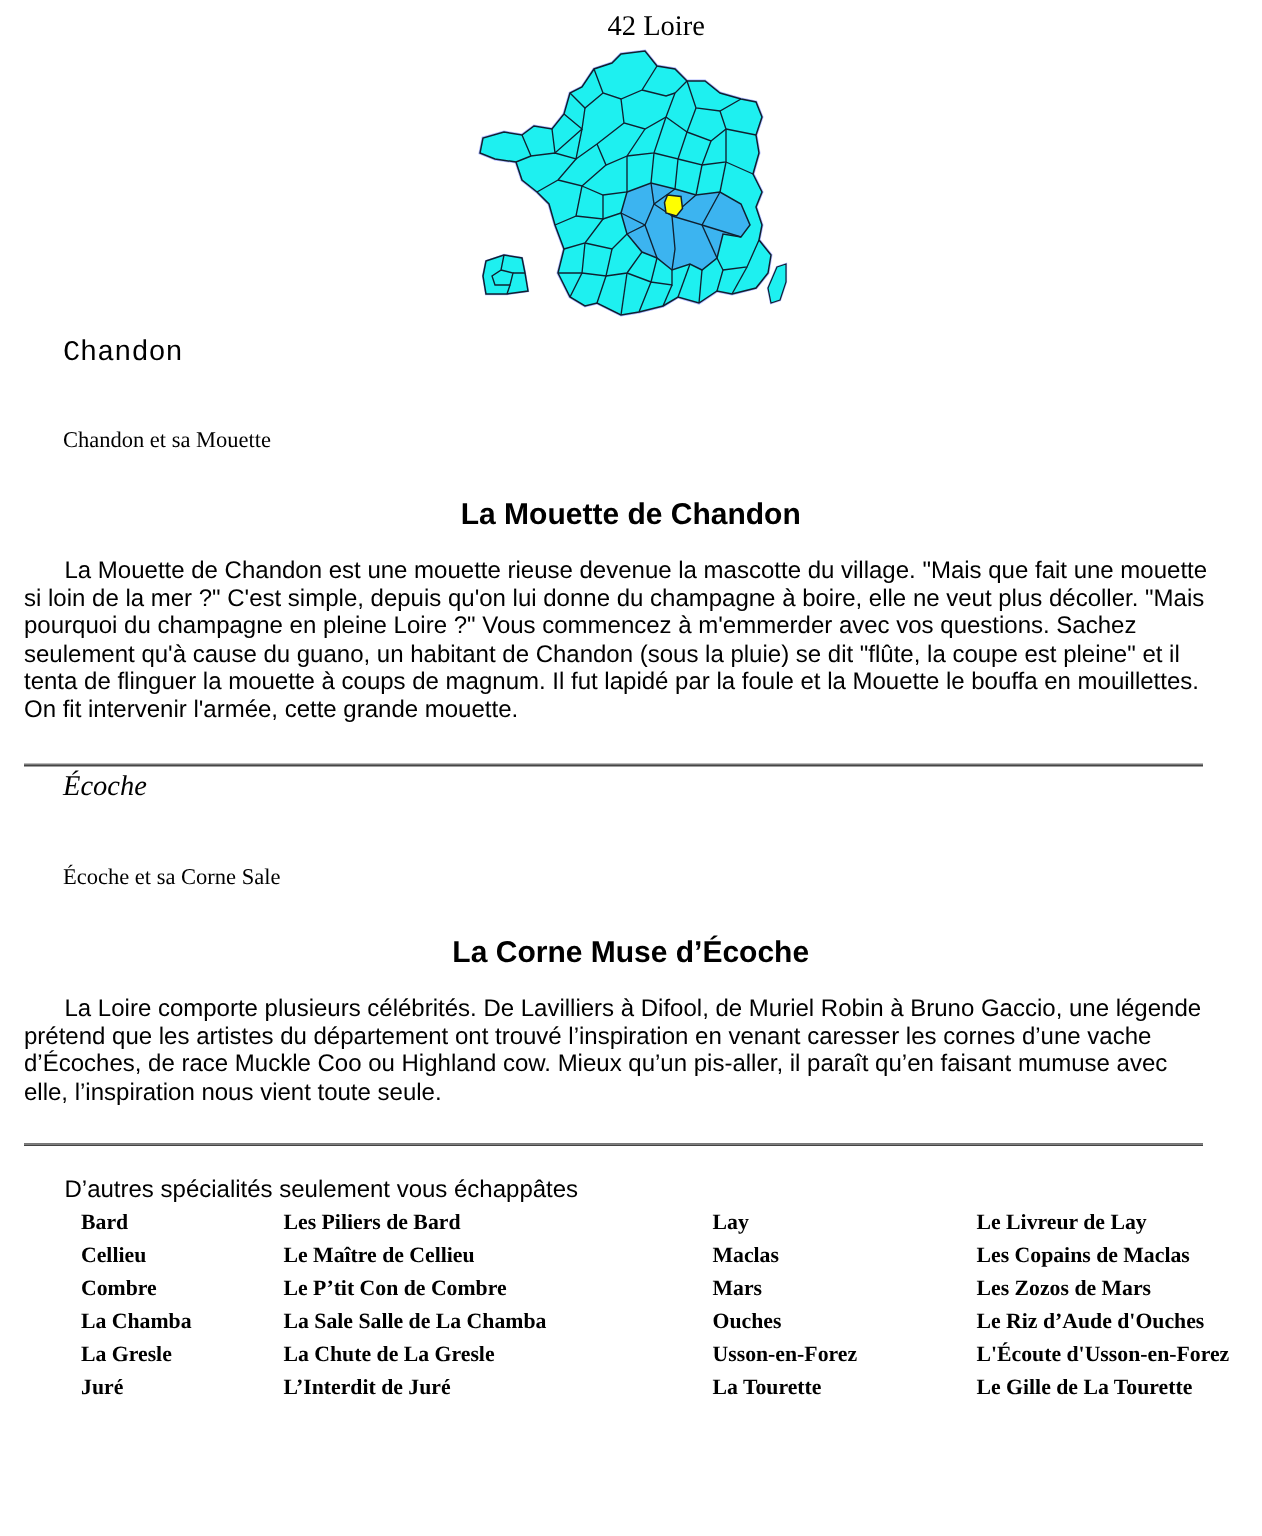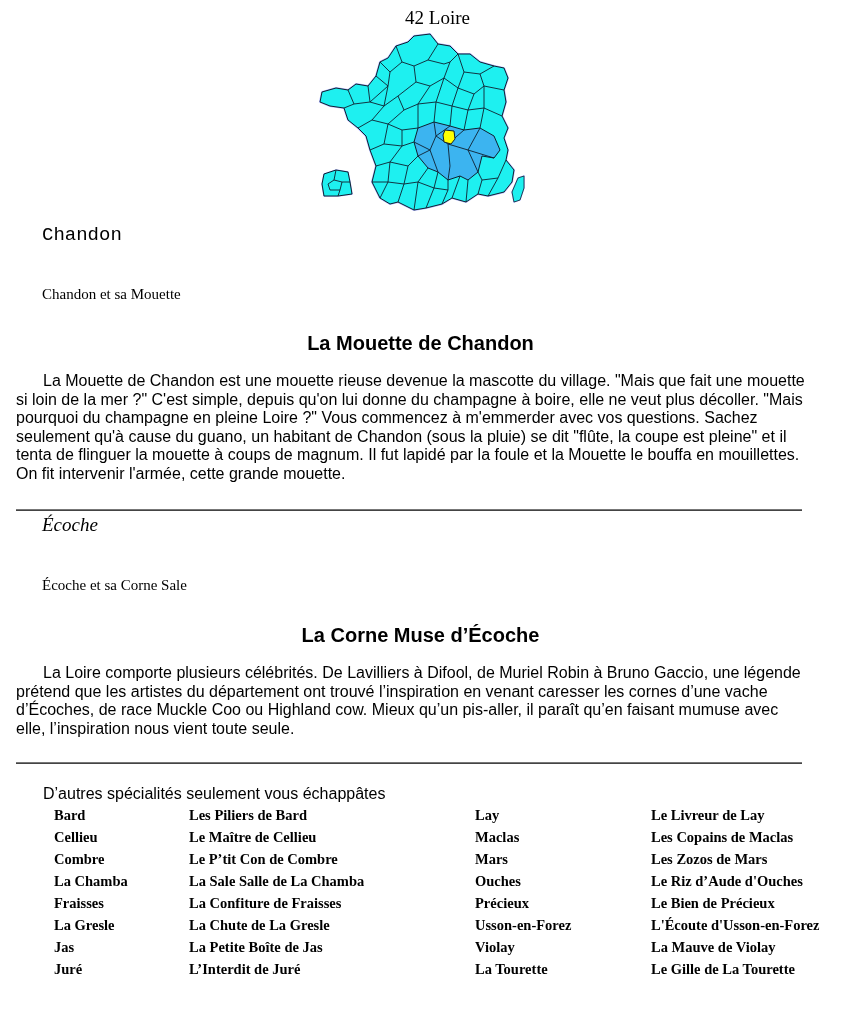--- a/index.html
+++ b/index.html
@@ -225,36 +225,24 @@
     <span class="c3">Mars</span>
     <span class="c4">Les Zozos de Mars</span>
   </div>
   <div class="others-row">
     <span class="c1">La Chamba</span>
     <span class="c2">La Sale Salle de La Chamba</span>
     <span class="c3">Ouches</span>
     <span class="c4">Le Riz d’Aude d'Ouches</span>
   </div>
   <div class="others-row">
-    <span class="c1">Fraisses</span>
-    <span class="c2">La Confiture de Fraisses</span>
-    <span class="c3">Précieux</span>
-    <span class="c4">Le Bien de Précieux</span>
-  </div>
-  <div class="others-row">
     <span class="c1">La Gresle</span>
     <span class="c2">La Chute de La Gresle</span>
     <span class="c3">Usson-en-Forez</span>
     <span class="c4">L'Écoute d'Usson-en-Forez</span>
   </div>
   <div class="others-row">
-    <span class="c1">Jas</span>
-    <span class="c2">La Petite Boîte de Jas</span>
-    <span class="c3">Violay</span>
-    <span class="c4">La Mauve de Violay</span>
-  </div>
-  <div class="others-row">
     <span class="c1">Juré</span>
     <span class="c2">L’Interdit de Juré</span>
     <span class="c3">La Tourette</span>
     <span class="c4">Le Gille de La Tourette</span>
   </div>
 </div>
 
 </body></html>

